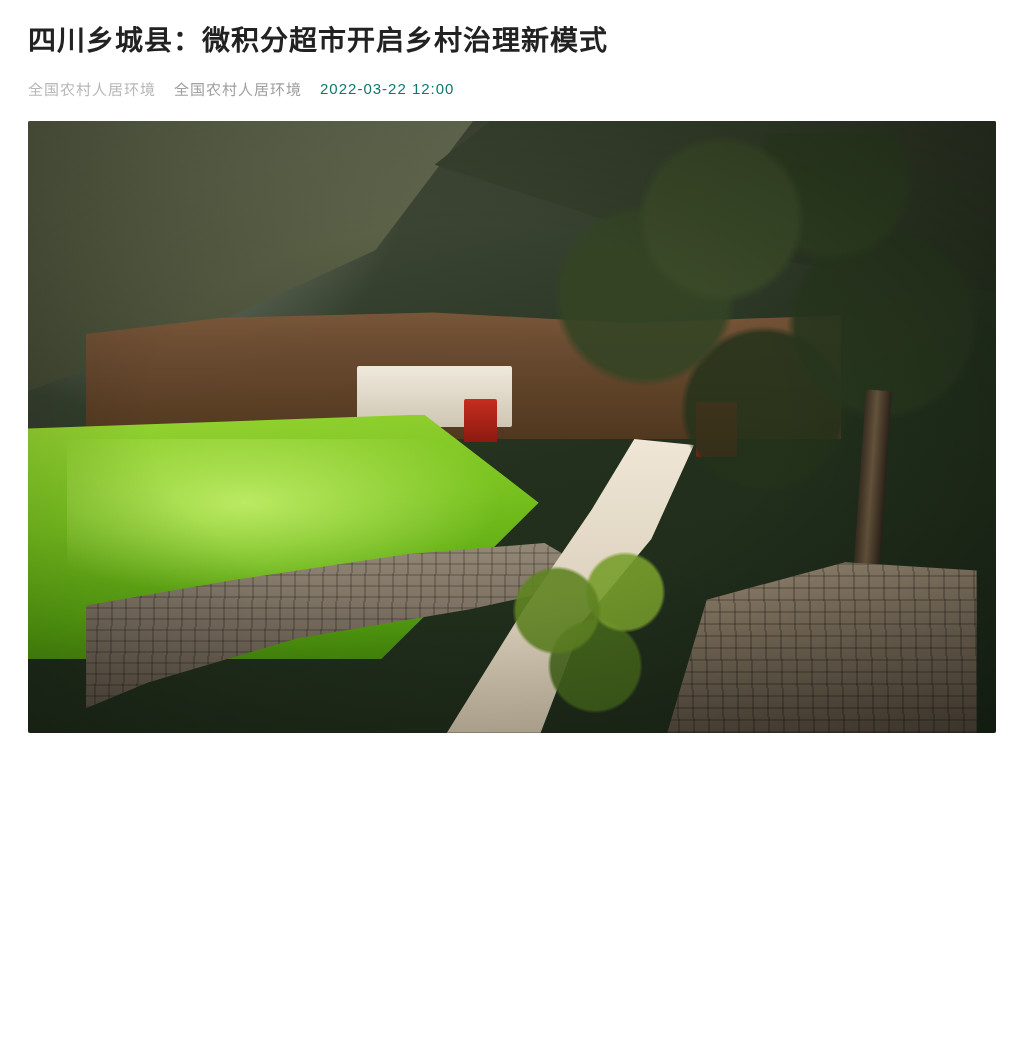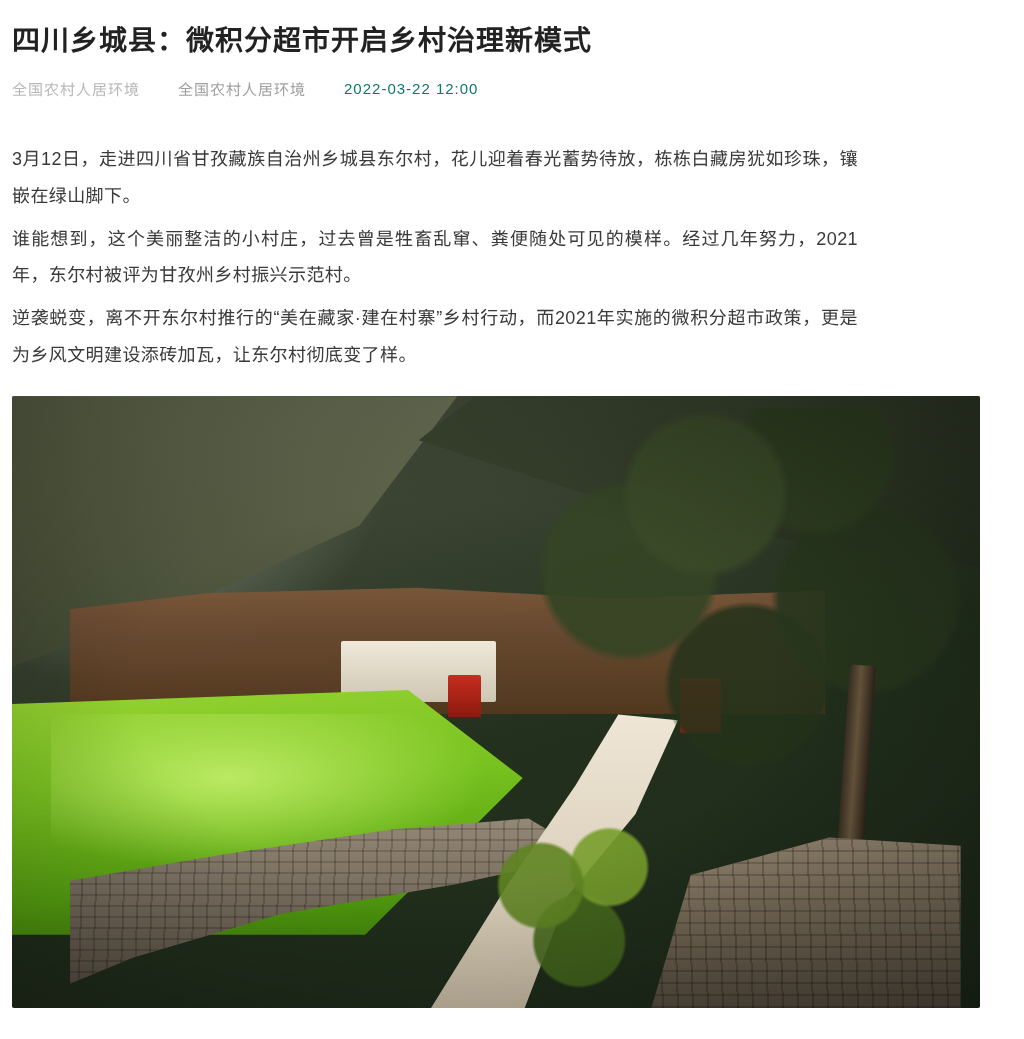--- a/index.html
+++ b/index.html
@@ -10,35 +10,35 @@
   body {
     width: 1024px;
     height: 1039px;
     font-family: "Liberation Sans", sans-serif;
     color: #333333;
     overflow: hidden;
   }
   .article {
     width: 870px;
     box-sizing: border-box;
-    padding: 0 12px;
+    padding: 0 28px;
   }
   .title {
     font-size: 28px;
     font-weight: bold;
     color: #222222;
     letter-spacing: 1px;
     margin: 22px 0 0 0;
     line-height: 1.35;
   }
   .meta {
     margin-top: 18px;
     display: flex;
     align-items: center;
-    gap: 38px;
+    gap: 18px;
     font-size: 15px;
     color: #a8a8a8;
     letter-spacing: 1px;
   }
   .meta .account-primary {
     color: #b8b8b8;
   }
   .meta .account-secondary {
     color: #a0a0a0;
   }
@@ -227,25 +227,20 @@
 <div class="article">
 
   <h1 class="title">四川乡城县：微积分超市开启乡村治理新模式</h1>
 
   <div class="meta">
     <span class="account-primary">全国农村人居环境</span>
     <span class="account-secondary">全国农村人居环境</span>
     <span class="timestamp">2022-03-22 12:00</span>
   </div>
 
-  <div class="body">
-    <p>3月12日，走进四川省甘孜藏族自治州乡城县东尔村，花儿迎着春光蓄势待放，栋栋白藏房犹如珍珠，镶嵌在绿山脚下。</p>
-    <p>谁能想到，这个美丽整洁的小村庄，过去曾是牲畜乱窜、粪便随处可见的模样。经过几年努力，2021年，东尔村被评为甘孜州乡村振兴示范村。</p>
-    <p>逆袭蜕变，离不开东尔村推行的“美在藏家·建在村寨”乡村行动，而2021年实施的微积分超市政策，更是为乡风文明建设添砖加瓦，让东尔村彻底变了样。</p>
-  </div>
 
   <figure class="figure" style="margin:22px 0 0 0;">
     <div class="photo">
       <div class="hill-left"></div>
       <div class="hill-right"></div>
       <div class="village-row"></div>
       <div class="white-wall"></div>
       <div class="red-door"></div>
       <div class="red-shed"></div>
       <div class="field"></div>

